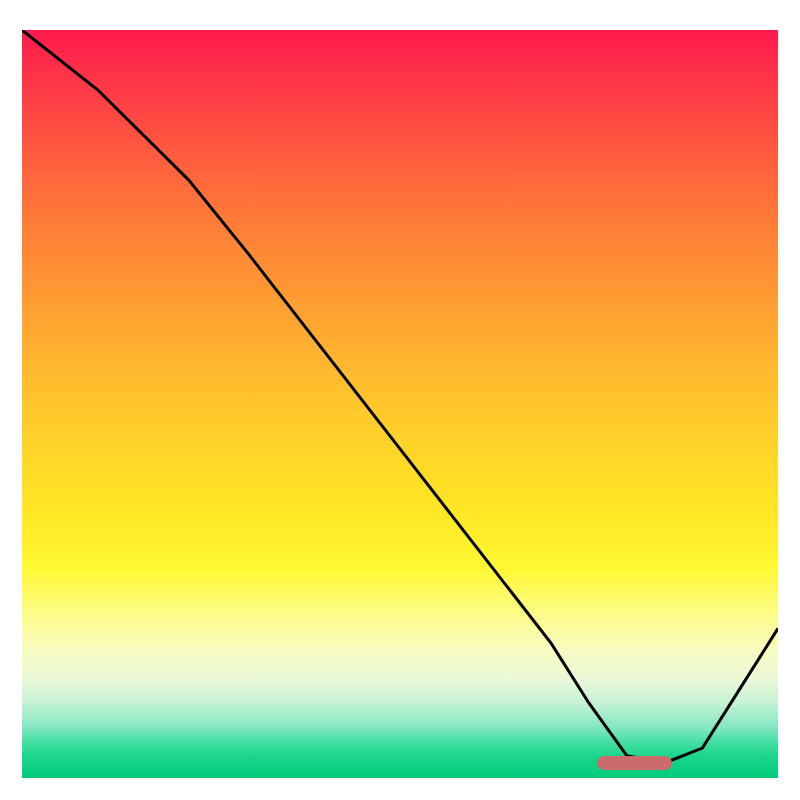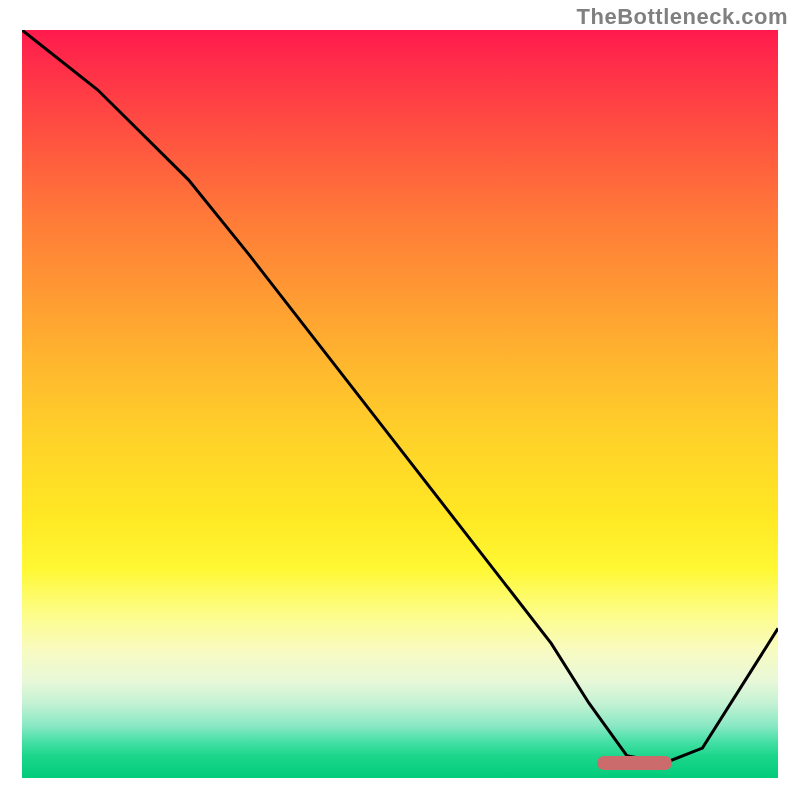--- a/index.html
+++ b/index.html
@@ -69,21 +69,20 @@
   .marker {
     position: absolute;
     background: #cc6b6b;
     border-radius: 8px;
     height: 14px;
   }
 </style>
 </head>
 <body>
 <div class="container">
-  <div class="watermark">TheBottleneck.com</div>
 
   <div class="chart-area">
     <div class="gradient-bg"></div>
     <svg class="chart-svg" viewBox="0 0 756 748" preserveAspectRatio="none">
       <path id="curve-path" fill="none" stroke="#000000" stroke-width="3" d="M0.0 0.0 L75.6 59.8 L166.3 149.6 L226.8 224.4 L302.4 321.6 L378.0 418.9 L453.6 516.1 L529.2 613.4 L567.0 673.2 L604.8 725.6 L642.6 733.0 L680.4 718.1 L756.0 598.4"></path>
     </svg>
     <div id="marker" class="marker" style="left: 574.56px; width: 75.6px; top: 726.04px; background: rgb(204, 107, 107);"></div>
   </div>
 </div>
 

